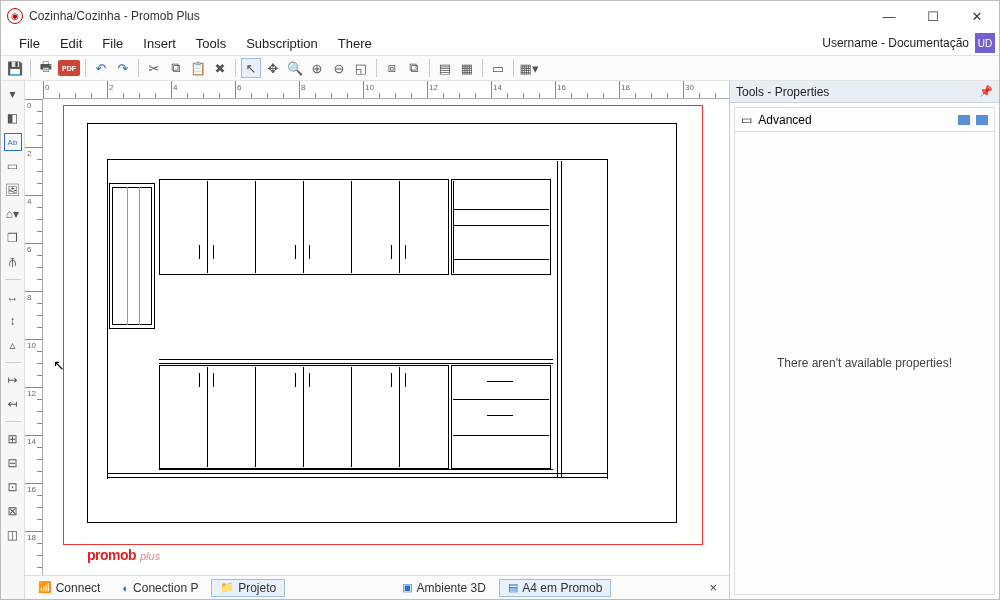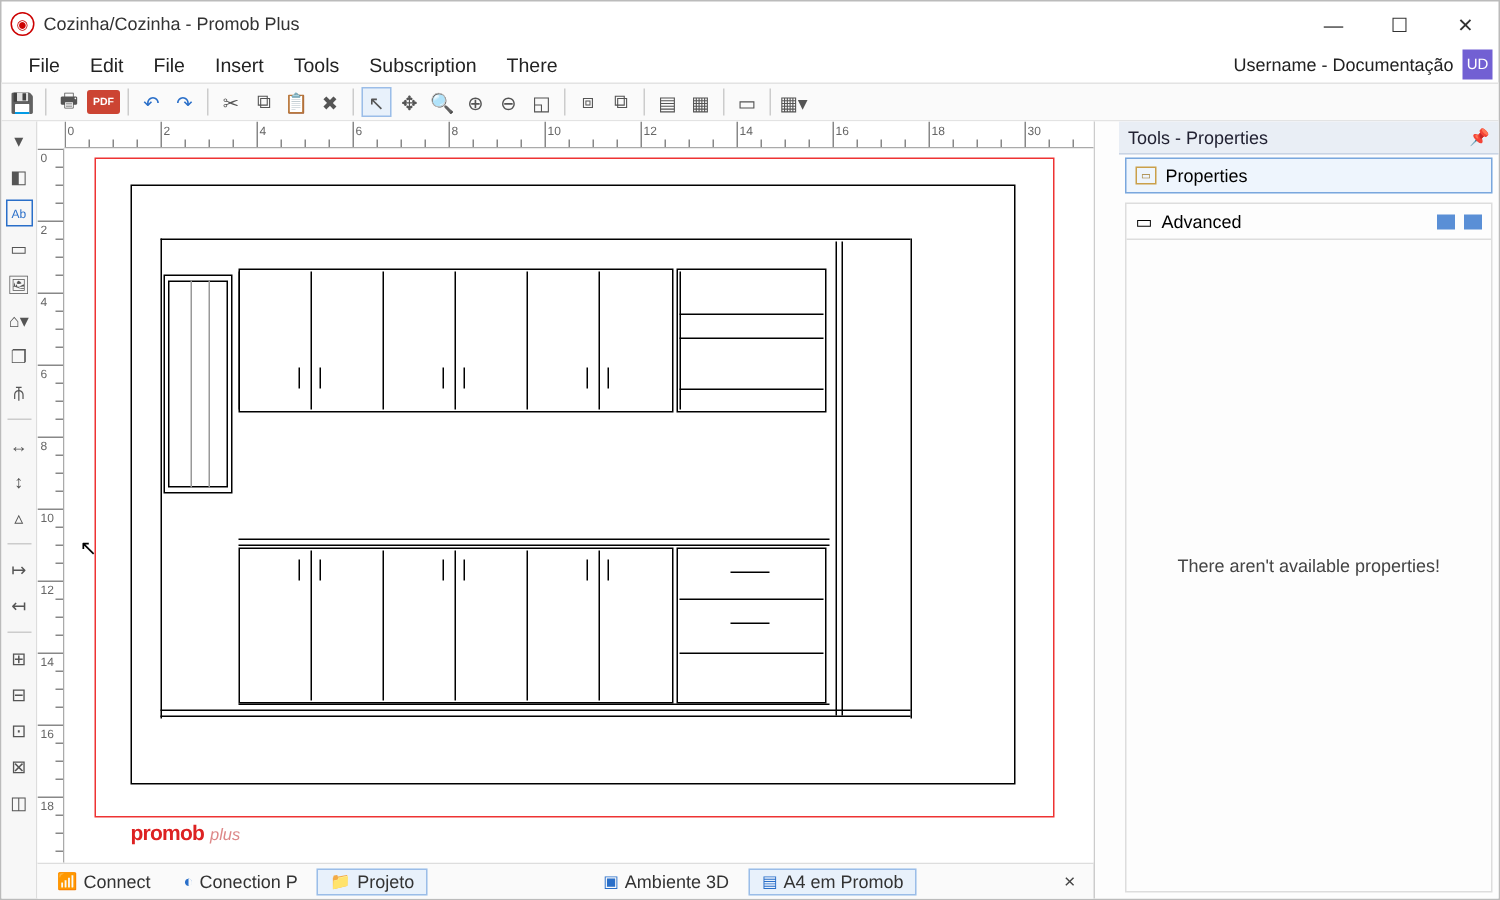--- a/index.html
+++ b/index.html
@@ -45,21 +45,21 @@
   .brand .b1 { color:#d22; font-weight:bold; letter-spacing:-0.5px;}
   .brand .b2 { color:#d88; font-style:italic; font-size:11px; }
 
   .bottomtabs { height: 24px; border-top:1px solid #ddd; display:flex; align-items:center; padding:0 4px; gap:4px; font-size:12px; background:#fafafa;}
   .btab { padding:1px 8px; border:1px solid transparent; display:flex; align-items:center; gap:4px; color:#333;}
   .btab.active { border:1px solid #9bbde8; background:#e8f1fb;}
   .btab .bicon { font-size:11px; color:#2a6fc9;}
   .btab .bicon.yellow { color:#d8a53a;}
   .bclose { margin-left:auto; padding:0 8px; font-size:13px; color:#444;}
 
-  .rightpanel { width:270px; border-left:1px solid #ccc; display:flex; flex-direction:column; background:#fdfdfd;padding-left:16px;}
+  .rightpanel { width:270px; border-left:1px solid #ccc; display:flex; flex-direction:column; background:#fdfdfd;}
   .rphead { height:22px; background:#e9eef5; border-bottom:1px solid #c9d4e4; display:flex; align-items:center; padding:0 6px; font-size:12px; color:#223;}
   .rphead .pin { margin-left:auto; font-size:11px;}
   .rprow { height:24px; display:flex; align-items:center; padding:0 6px; gap:6px; font-size:12px; border:1px solid transparent; margin:2px 4px;}
   .rprow.selected { border:1px solid #7aa7dd; background:#eef5fd;}
   .rprow .ricon { width:14px; height:12px; border:1px solid #c77; font-size:7px; color:#c55; display:flex; align-items:center; justify-content:center;}
   .rprow .ricon.yellow { border-color:#caa04a; color:#a07a2a;}
   .rpsection { border:1px solid #ddd; margin:4px; flex:1; display:flex; flex-direction:column;}
   .rpsectionhead { height:24px; border-bottom:1px solid #ddd; padding:0 6px; font-size:12px; display:flex; align-items:center; gap:6px;}
   .advicon { width:12px; height:10px; background:#5a8fd6; display:inline-block;}
   .rpempty { flex:1; display:flex; align-items:center; justify-content:center; font-size:12px; color:#444;}
@@ -368,24 +368,20 @@
         </div>
         <div class="bclose">×</div>
       </div>
     </div>
 
     <div class="rightpanel">
       <div class="rphead">
         <span>Tools - Properties</span>
         <span class="pin">📌</span>
       </div>
-      <div class="rprow selected">
-        <span class="ricon yellow">▭</span>
-        <span>Properties</span>
-      </div>
       <div class="rpsection">
         <div class="rpsectionhead">
           <span class="ricon yellow">▭</span>
           <span>Advanced</span>
           <span style="flex:1"></span>
           <span class="advicon"></span>
           <span class="advicon"></span>
         </div>
         <div class="rpempty">There aren't available properties!</div>
       </div>

